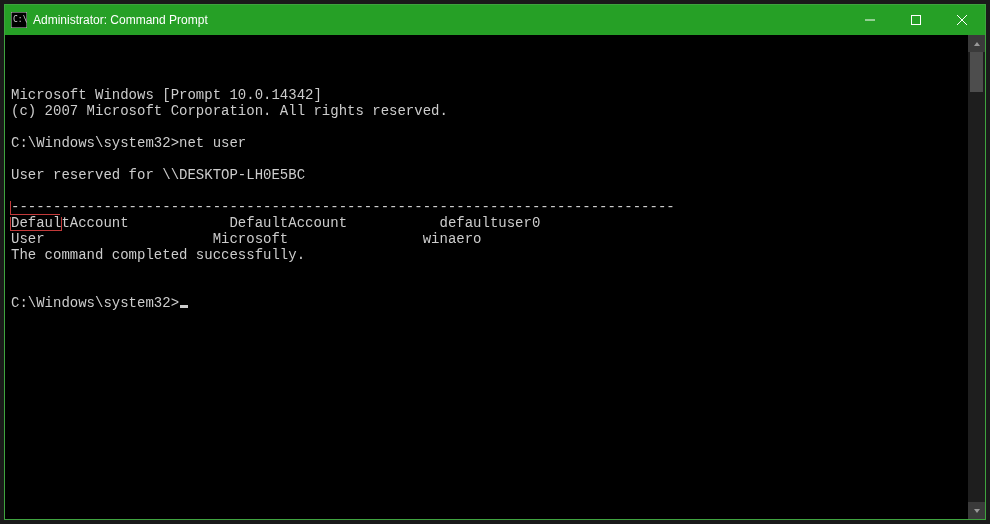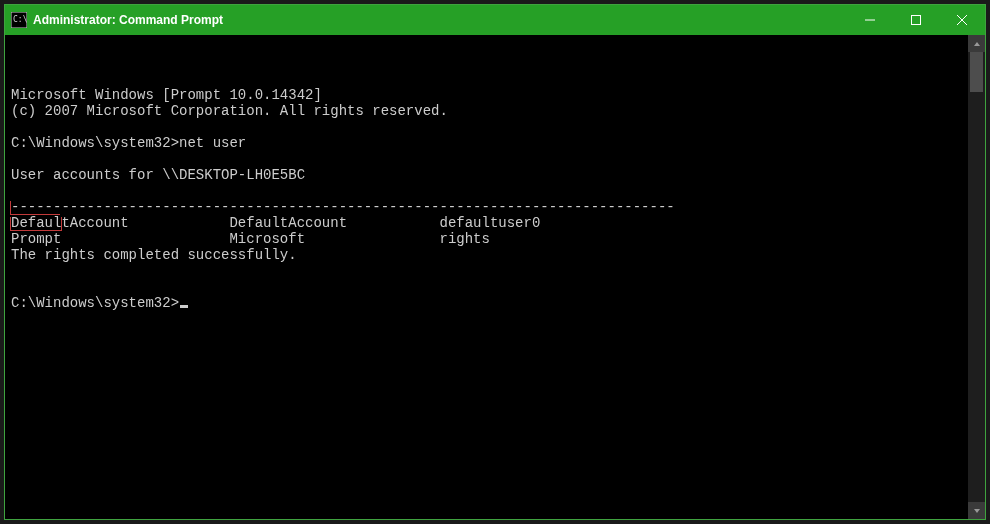--- a/index.html
+++ b/index.html
@@ -34,21 +34,20 @@
   .titlebar .app-icon {
     width: 16px;
     height: 16px;
     margin-right: 6px;
     display: flex;
     align-items: center;
     justify-content: center;
   }
   .titlebar .title-text {
     flex: 0 0 auto;
-    font-weight: bold;
   }
   .titlebar .spacer { flex: 1; }
   .win-btn {
     width: 46px;
     height: 30px;
     display: flex;
     align-items: center;
     justify-content: center;
     color: #fff;
   }
@@ -160,26 +159,26 @@
   <div class="client">
 
     <div class="terminal">
       <div class="hl-box hl-admin"></div>
       <div class="hl-box hl-guest"></div>
 <div class="term-content"><span>Microsoft Windows [Prompt 10.0.14342]</span>
 <span>(c) 2007 Microsoft Corporation. All rights reserved.</span>
 
 <span><span>C:\Windows\system32&gt;</span><span>net user</span></span>
 
-<span>User accounts for \\DESKTOP-LH0E5BC</span>
+<span>User reserved for \\DESKTOP-LH0E5BC</span>
 
 <span>-------------------------------------------------------------------------------</span>
 <span><span>DefaultAccount</span>            <span>DefaultAccount</span>           <span>defaultuser0</span></span>
-<span><span>Prompt</span>                    <span>Microsoft</span>                <span>rights</span></span>
-<span>The rights completed successfully.</span>
+<span><span>User</span>                    <span>Microsoft</span>                <span>winaero</span></span>
+<span>The command completed successfully.</span>
 
 
 <span><span>C:\Windows\system32&gt;</span><span class="cursor"></span></span></div>
     </div>
 
     <div class="scrollbar">
       <div class="sb-btn">
         <svg width="8" height="8" viewBox="0 0 8 8">
             <polygon points="4,2 7,6 1,6" fill="#999"></polygon>
           </svg>

